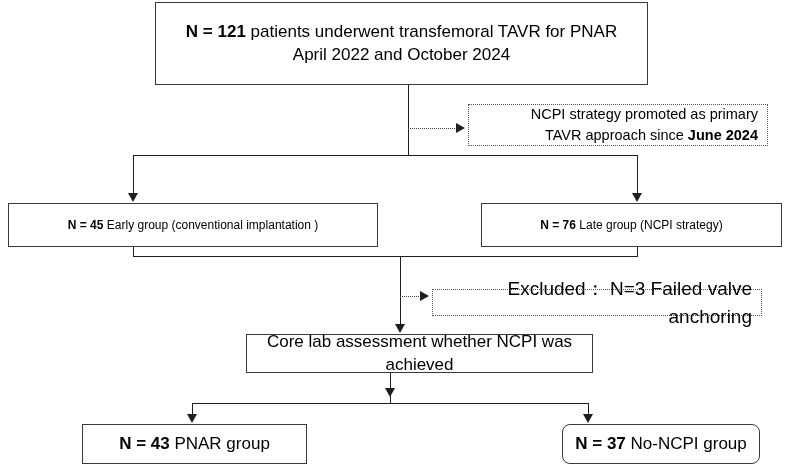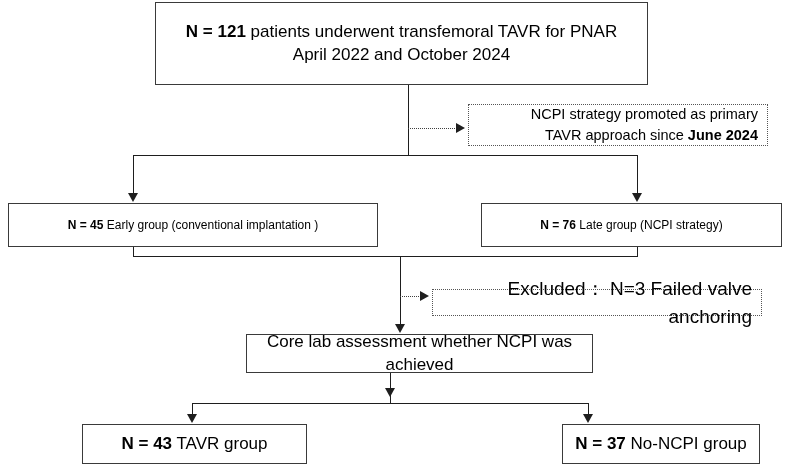--- a/index.html
+++ b/index.html
@@ -48,21 +48,21 @@
     width: 100%;
   }
   b { font-weight: bold; }
 
   
   #node-top      { left:155px; top:2px;   width:493px; height:83px;  font-size:17px; }
   #node-early    { left:8px;   top:203px; width:370px; height:44px;  font-size:12px; }
   #node-late     { left:481px; top:203px; width:301px; height:44px;  font-size:12px; }
   #node-corelab  { left:227px; top:334px; width:347px; height:39px;  font-size:17px;margin-left:19px; }
   #node-ncpi     { left:82px;  top:424px; width:225px; height:40px;  font-size:17px; }
-  #node-noncpi   { left:562px; top:424px; width:198px; height:40px;  font-size:17px; }
+  #node-noncpi   { left:562px; top:424px; width:198px; height:40px;  font-size:17px;border-radius:8px; }
 
   
   #note-strategy { left:468px; top:104px; width:300px; height:42px; font-size:14.5px; }
   #note-excluded { left:432px; top:283px; width:330px; height:27px; font-size:19px;margin-top:6px; }
 
   
   .vline {
     position: absolute;
     width: 0;
     border-left: 1.6px solid #1e1e1e;
@@ -156,20 +156,20 @@
 
   <div class="note" id="note-excluded">
     <div class="note-inner">Excluded：  N=3 Failed valve anchoring</div>
   </div>
 
   <div class="node" id="node-corelab">
     <div class="node-inner">Core lab assessment whether NCPI was achieved</div>
   </div>
 
   <div class="node" id="node-ncpi">
-    <div class="node-inner"><b>N = 43</b><span>  TAVR group</span></div>
+    <div class="node-inner"><b>N = 43</b><span>  PNAR group</span></div>
   </div>
 
   <div class="node" id="node-noncpi">
     <div class="node-inner"><b>N = 37</b><span> No-NCPI group</span></div>
   </div>
 
 </div>
 
 </body></html>

